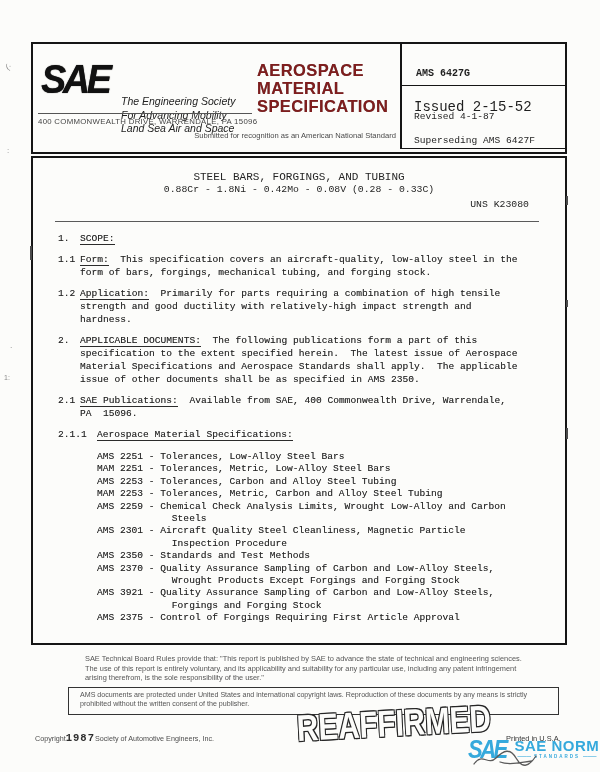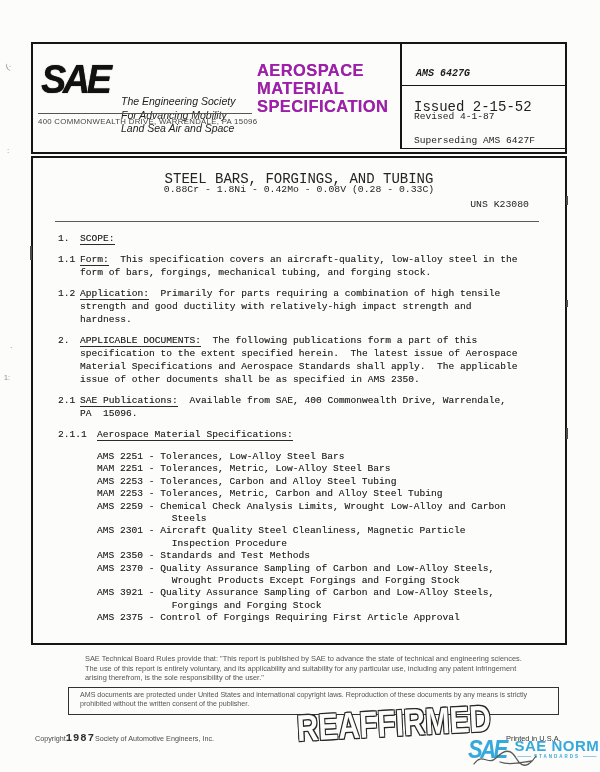--- a/index.html
+++ b/index.html
@@ -34,40 +34,40 @@
     position:absolute; left:5px; top:73px;
     font-size:7.8px; letter-spacing:0.3px; color:#444;
   }
   .submitted {
     position:absolute; left:140px; top:87px; width:223px;
     font-size:7.6px; color:#4a4a4a; text-align:right;
   }
   .doc-type {
     position:absolute; left:224px; top:17px;
     font-size:16.5px; line-height:18px; font-weight:800;
-    letter-spacing:0.4px; color:#a21caf; white-space:pre-line;
+    letter-spacing:0.4px; color:#7f1d1d; white-space:pre-line;
     text-shadow:0 0 0.6px rgba(0,0,0,0.5);
   }
   .hdr-right {
     position:absolute; left:367px; top:0; width:165px; height:105px;
     border-left:2px solid #151515; border-bottom:1.5px solid #151515;
   }
-  .ams-number { position:absolute; left:14px; top:24px; font-size:10px; font-weight:700; color:#1e1e1e;font-style:italic; }
+  .ams-number { position:absolute; left:14px; top:24px; font-size:10px; font-weight:700; color:#1e1e1e; }
   .hdr-right-rule { position:absolute; left:0; top:41px; width:100%; border-top:1.5px solid #151515; }
   .issued   { position:absolute; left:12px; top:55px; font-size:14px; color:#1e1e1e; }
   .revised  { position:absolute; left:12px; top:67px; font-size:9.6px; color:#1e1e1e; }
   .superseding { position:absolute; left:12px; top:91px; font-size:9.6px; color:#1e1e1e; }
 
   
   .body-box {
     position:absolute; left:31px; top:156px; width:536px; height:489px;
     border:2px solid #151515;
   }
   .title1 { position:absolute; left:0; top:13px; width:100%; text-align:center;
-            font-size:14px; color:#242424; }
+            font-size:11px; color:#242424; }
   .title2 { position:absolute; left:0; top:26px; width:100%; text-align:center;
             font-size:9.8px; color:#242424; }
   .uns    { position:absolute; right:36px; top:41px; font-size:9.8px; color:#242424; }
   .title-rule { position:absolute; left:22px; right:26px; top:63px;
             border-top:1.6px solid #3d3d3d; opacity:0.85; }
 
   .content {
     position:absolute; left:25px; top:74px; width:486px;
     font-family:"Liberation Mono", monospace;
     font-size:9.6px; line-height:13px; color:#262626;
@@ -135,20 +135,21 @@
 
 <div class="page">
 
   <div class="hdr-box">
     <div class="sae-logo">SAE</div>
     <div class="tagline">The Engineering Society
 For Advancing Mobility
 Land Sea Air and Space</div>
     <div class="hdr-rule"></div>
     <div class="address">400 COMMONWEALTH DRIVE, WARRENDALE, PA 15096</div>
+    <div class="submitted">Submitted for recognition as an American National Standard</div>
     <div class="doc-type">AEROSPACE
 MATERIAL
 SPECIFICATION</div>
 
     <div class="hdr-right">
       <div class="ams-number mono">AMS 6427G</div>
       <div class="hdr-right-rule"></div>
       <div class="issued mono">Issued  2-15-52</div>
       <div class="revised mono">Revised 4-1-87</div>
       <div class="superseding mono">Superseding AMS 6427F</div>

